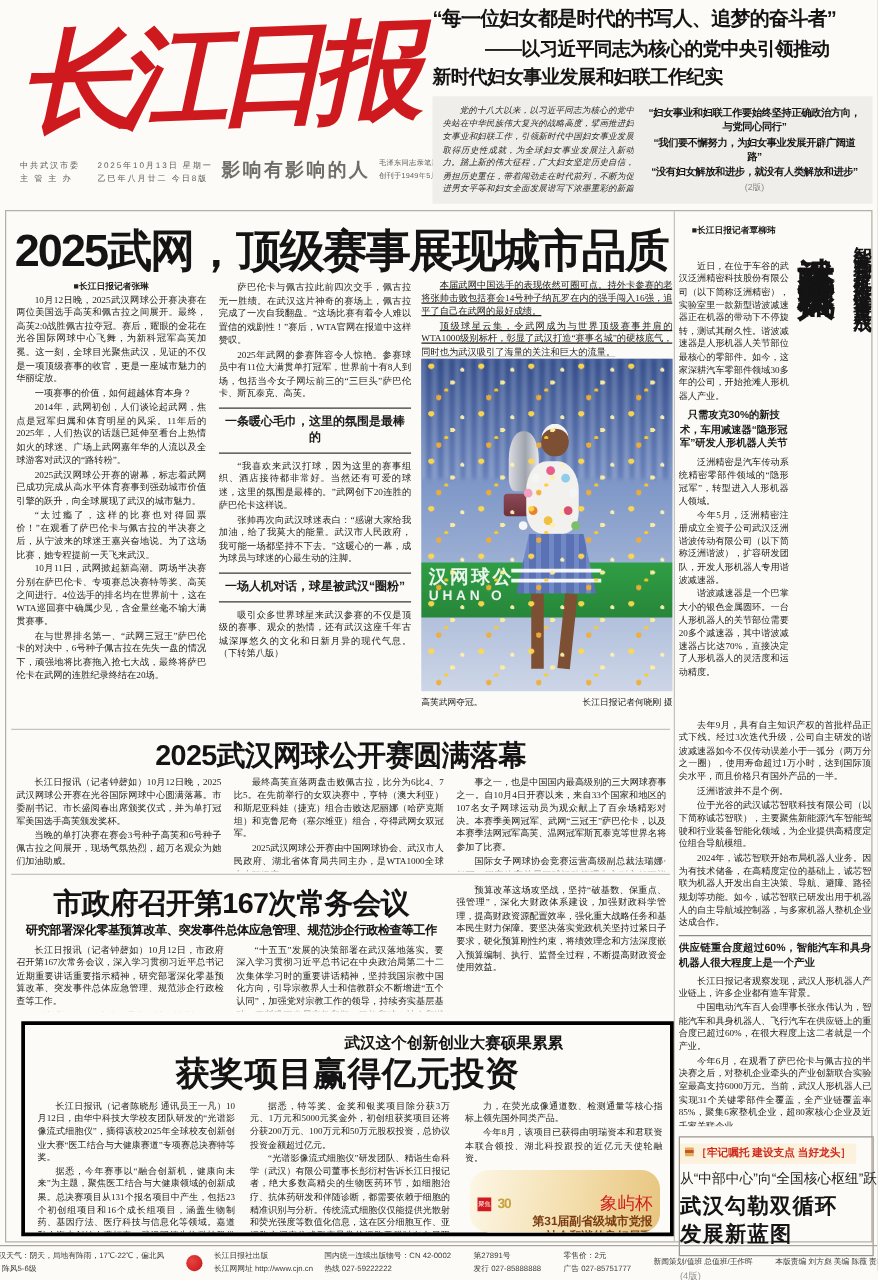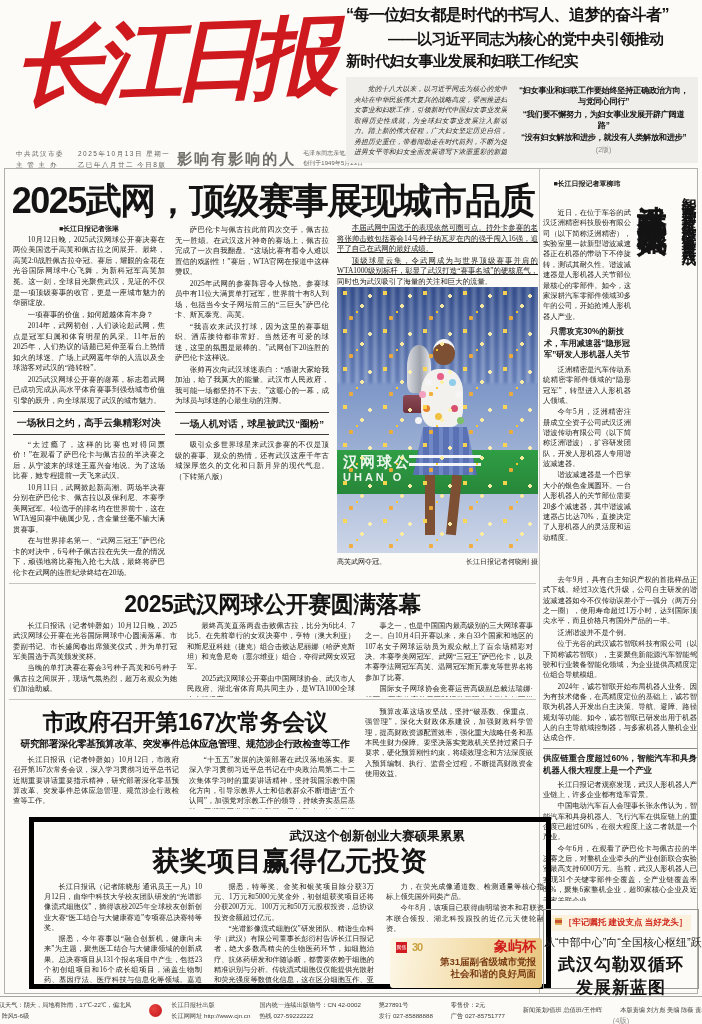--- a/index.html
+++ b/index.html
@@ -5,21 +5,21 @@
   * { box-sizing: border-box; margin: 0; padding: 0; }
   html,body { background:#d8d7d2; }
   .page { position:relative; width:702px; height:1024px; background:#fcfbf7; overflow:hidden;
           font-family:"Liberation Sans", sans-serif; color:#141414; margin:0 auto; }
   .abs { position:absolute; }
 
   
   .mast-title { left:16px; top:2px; width:322px; height:122px; font-family:"DejaVu Serif", serif;
                 font-weight:bold; font-style:italic; font-size:88px; line-height:116px; color:#ce1a1f;
                 letter-spacing:-10px; transform:rotate(-2deg); white-space:nowrap; }
-  .mast-info { left:16px; top:142px; width:328px; height:34px; display:flex; align-items:center; gap:7px; color:#5c5b56; }
+  .mast-info { left:16px; top:127px; width:328px; height:34px; display:flex; gap:7px; color:#5c5b56; }
   .mi-sm { font-size:6.5px; line-height:1.7; letter-spacing:1.5px; white-space:nowrap; }
   .mi-xs { font-size:5.8px; line-height:1.7; letter-spacing:0.2px; white-space:nowrap; }
   .mi-div { width:1px; height:20px; background:#a7a49e; }
   .mi-slogan { font-size:15px; font-weight:bold; color:#6f6e67; letter-spacing:2px;
                font-family:"Liberation Serif", serif; white-space:nowrap; }
 
   
   .women { left:346px; top:5px; width:352px; }
   .w-head  { font-size:16px; font-weight:900; letter-spacing:-0.6px; white-space:nowrap; }
   .w-deck1 { font-size:15px; font-weight:800; margin-top:4px; padding-left:42px; letter-spacing:-0.5px; white-space:nowrap; }
@@ -99,36 +99,36 @@
   
   .cl-headline { left:4px; top:420px; width:527px; text-align:center; font-size:23px; font-weight:900; letter-spacing:-0.5px; }
   .cl-col { top:452px; height:76px; font-size:7.3px; }
 
   
   .gv-headline { left:4px; top:538px; width:352px; text-align:center; font-size:23px; font-weight:900; letter-spacing:-0.5px; white-space:nowrap; }
   .gv-deck { left:2px; top:569px; width:356px; text-align:center; font-size:9.8px; font-weight:800; letter-spacing:-0.4px; white-space:nowrap; }
   .gv-col { font-size:7.3px; }
 
   
-  .awbox { left:24px; top:648px; width:522px; height:172px; border:5px solid #000000; }
+  .awbox { left:12px; top:648px; width:522px; height:172px; border:3px solid #000000; }
   .aw-kicker { position:absolute; left:170px; top:6px; width:346px; text-align:center; font-size:12.5px; font-weight:bold; }
   .aw-headline { position:absolute; left:0; top:21px; width:100%; text-align:center; font-size:27px; font-weight:900; letter-spacing:0.5px; }
   .aw-col { position:absolute; top:60px; height:106px; font-size:7.2px; }
 
   
-  .ad { position:absolute; left:356px; top:116px; width:152px; height:50px; border-radius:3px; padding:0 6px;
+  .ad { position:absolute; left:356px; top:116px; width:152px; height:50px; border-radius:15px; padding:18px 6px;
         background:linear-gradient(100deg,#fdf7e6 0%,#f3ddab 55%,#e7c57e 100%); overflow:hidden; }
   .ad-row1 { display:flex; align-items:center; gap:5px; }
   .ad-logo { width:11px; height:11px; background:#d21b20; color:#fff; font-size:5px; display:flex; align-items:center; justify-content:center; }
   .ad-emblem { font-size:11px; font-weight:bold; color:#c9a23e; letter-spacing:-1px; }
-  .ad-cup { margin-left:auto; font-size:14px; font-weight:700; color:#d01d1d; }
+  .ad-cup { margin-left:auto; font-size:14px; font-weight:400; color:#d01d1d; }
   .ad-l1,.ad-l2 { text-align:right; font-size:9.5px; font-weight:800; color:#7a3b12; line-height:1.25; }
 
   
-  .bpbox { left:538px; top:740px; width:156px; height:80px; border:1px solid #9b988f; text-align:center; }
+  .bpbox { left:538px; top:740px; width:156px; height:96px; border:1px solid #9b988f; }
   .bp-label { display:inline-block; margin-top:5px; background:#fbf1dc; color:#d02b1e; font-size:8.5px;
               font-weight:bold; padding:2px 4px; white-space:nowrap; }
   .bp-books { display:inline-block; width:7px; height:7px; background:linear-gradient(#e0b05a 0 33%,#c9522e 33% 66%,#e0b05a 66%); margin-right:2px; }
   .bp-kicker { font-size:11px; margin-top:4px; color:#222; white-space:nowrap; }
   .bp-t { font-size:17px; font-weight:900; margin-top:3px; letter-spacing:1px; }
   .bp-page { font-size:7.5px; color:#96948e; margin-top:17px; }
 
   
   .footer { left:0; top:996px; width:702px; height:28px; border-top:1px solid #a9a6a0; display:flex;
             align-items:center; justify-content:center; gap:9px; font-size:6.2px; color:#3a3a38; padding:0 6px; }
@@ -182,33 +182,33 @@
     <div class="abs wo-headline">2025武网，顶级赛事展现城市品质</div>
 
     <div class="abs wo-col1 bodytext">
       <div class="byline">■长江日报记者张琳</div>
       <div>
           <p class="para">10月12日晚，2025武汉网球公开赛决赛在两位美国选手高芙和佩古拉之间展开。最终，高芙2:0战胜佩古拉夺冠。赛后，耀眼的金花在光谷国际网球中心飞舞，为新科冠军高芙加冕。这一刻，全球目光聚焦武汉，见证的不仅是一项顶级赛事的收官，更是一座城市魅力的华丽绽放。</p>
           <p class="para">一项赛事的价值，如何超越体育本身？</p>
           <p class="para">2014年，武网初创，人们谈论起武网，焦点是冠军归属和体育明星的风采。11年后的2025年，人们热议的话题已延伸至看台上热情如火的球迷、广场上武网嘉年华的人流以及全球游客对武汉的“路转粉”。</p>
           <p class="para">2025武汉网球公开赛的谢幕，标志着武网已成功完成从高水平体育赛事到强劲城市价值引擎的跃升，向全球展现了武汉的城市魅力。</p>
         </div>
-      <div class="subbox">一场秋日之约，高手云集精彩对决</div>
       <div>
           <p class="para">“太过瘾了，这样的比赛也对得回票价！”在观看了萨巴伦卡与佩古拉的半决赛之后，从宁波来的球迷王嘉兴奋地说。为了这场比赛，她专程提前一天飞来武汉。</p>
-          <p class="para">10月11日，武网掀起新高潮。两场半决赛分别在萨巴伦卡、佩古拉以及保利尼、本赛季美网冠军。4位选手的排名均在世界前十，这在WTA巡回赛中确属少见，含金量丝毫不输大满贯赛事。</p>
+          <p class="para">10月11日，武网掀起新高潮。两场半决赛分别在萨巴伦卡、专项赛总决赛特等奖、高芙之间进行。4位选手的排名均在世界前十，这在WTA巡回赛中确属少见，含金量丝毫不输大满贯赛事。</p>
           <p class="para">在与世界排名第一、“武网三冠王”萨巴伦卡的对决中，6号种子佩古拉在先失一盘的情况下，顽强地将比赛拖入抢七大战，最终将萨巴伦卡在武网的连胜纪录终结在20场。</p>
         </div>
     </div>
 
     <div class="abs wo-col2 bodytext">
       <div>
           <p class="para">萨巴伦卡与佩古拉此前四次交手，佩古拉无一胜绩。在武汉这片神奇的赛场上，佩古拉完成了一次自我翻盘。“这场比赛有着令人难以置信的戏剧性！”赛后，WTA官网在报道中这样赞叹。</p>
           <p class="para">2025年武网的参赛阵容令人惊艳。参赛球员中有11位大满贯单打冠军，世界前十有8人到场，包括当今女子网坛前三的“三巨头”萨巴伦卡、斯瓦泰克、高芙。</p>
         </div>
+      <div class="subbox">一条暖心毛巾，这里的氛围是最棒的</div>
       <div>
           <p class="para">“我喜欢来武汉打球，因为这里的赛事组织、酒店接待都非常好。当然还有可爱的球迷，这里的氛围是最棒的。”武网创下20连胜的萨巴伦卡这样说。</p>
           <p class="para">张帅再次向武汉球迷表白：“感谢大家给我加油，给了我莫大的能量。武汉市人民政府，我可能一场都坚持不下去。”这暖心的一幕，成为球员与球迷的心最生动的注脚。</p>
         </div>
       <div class="subbox">一场人机对话，球星被武汉“圈粉”</div>
       <div>
           <p class="para">吸引众多世界球星来武汉参赛的不仅是顶级的赛事、观众的热情，还有武汉这座千年古城深厚悠久的文化和日新月异的现代气息。（下转第八版）</p>
         </div>
     </div>
 

